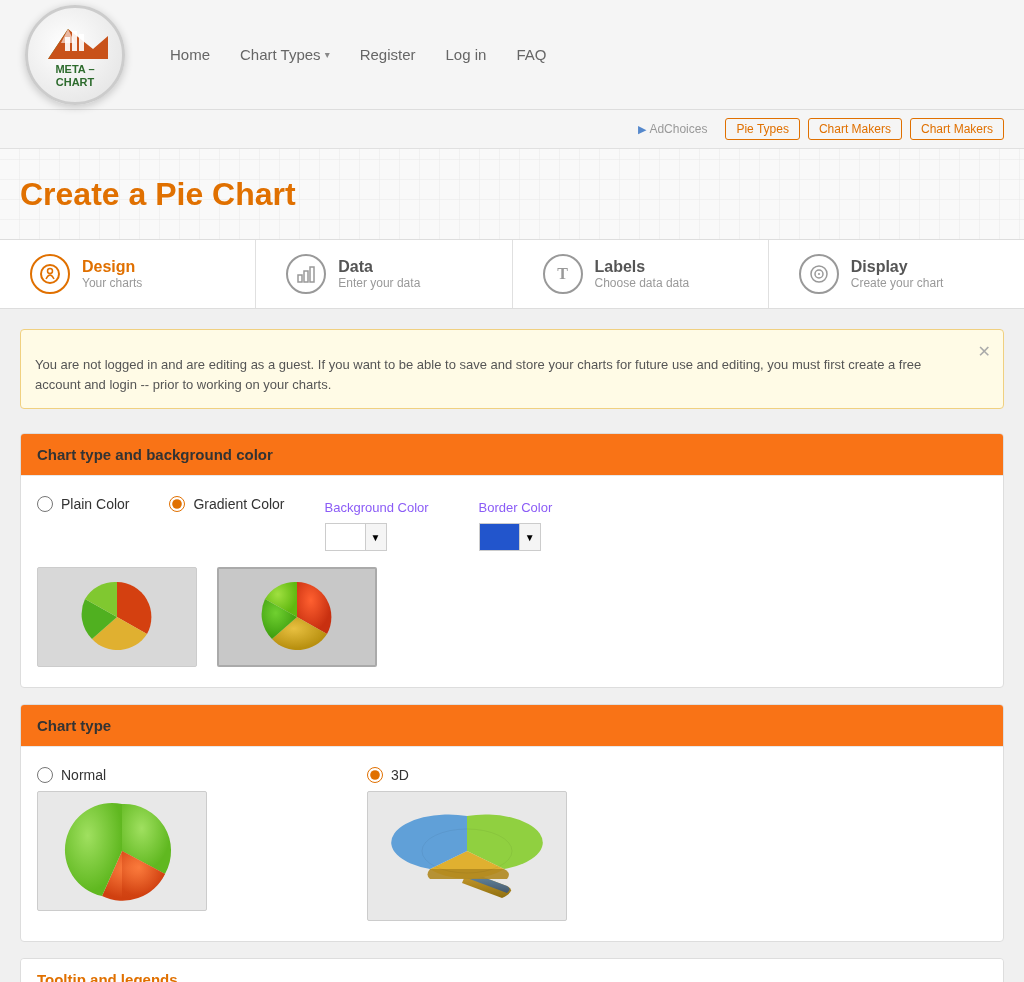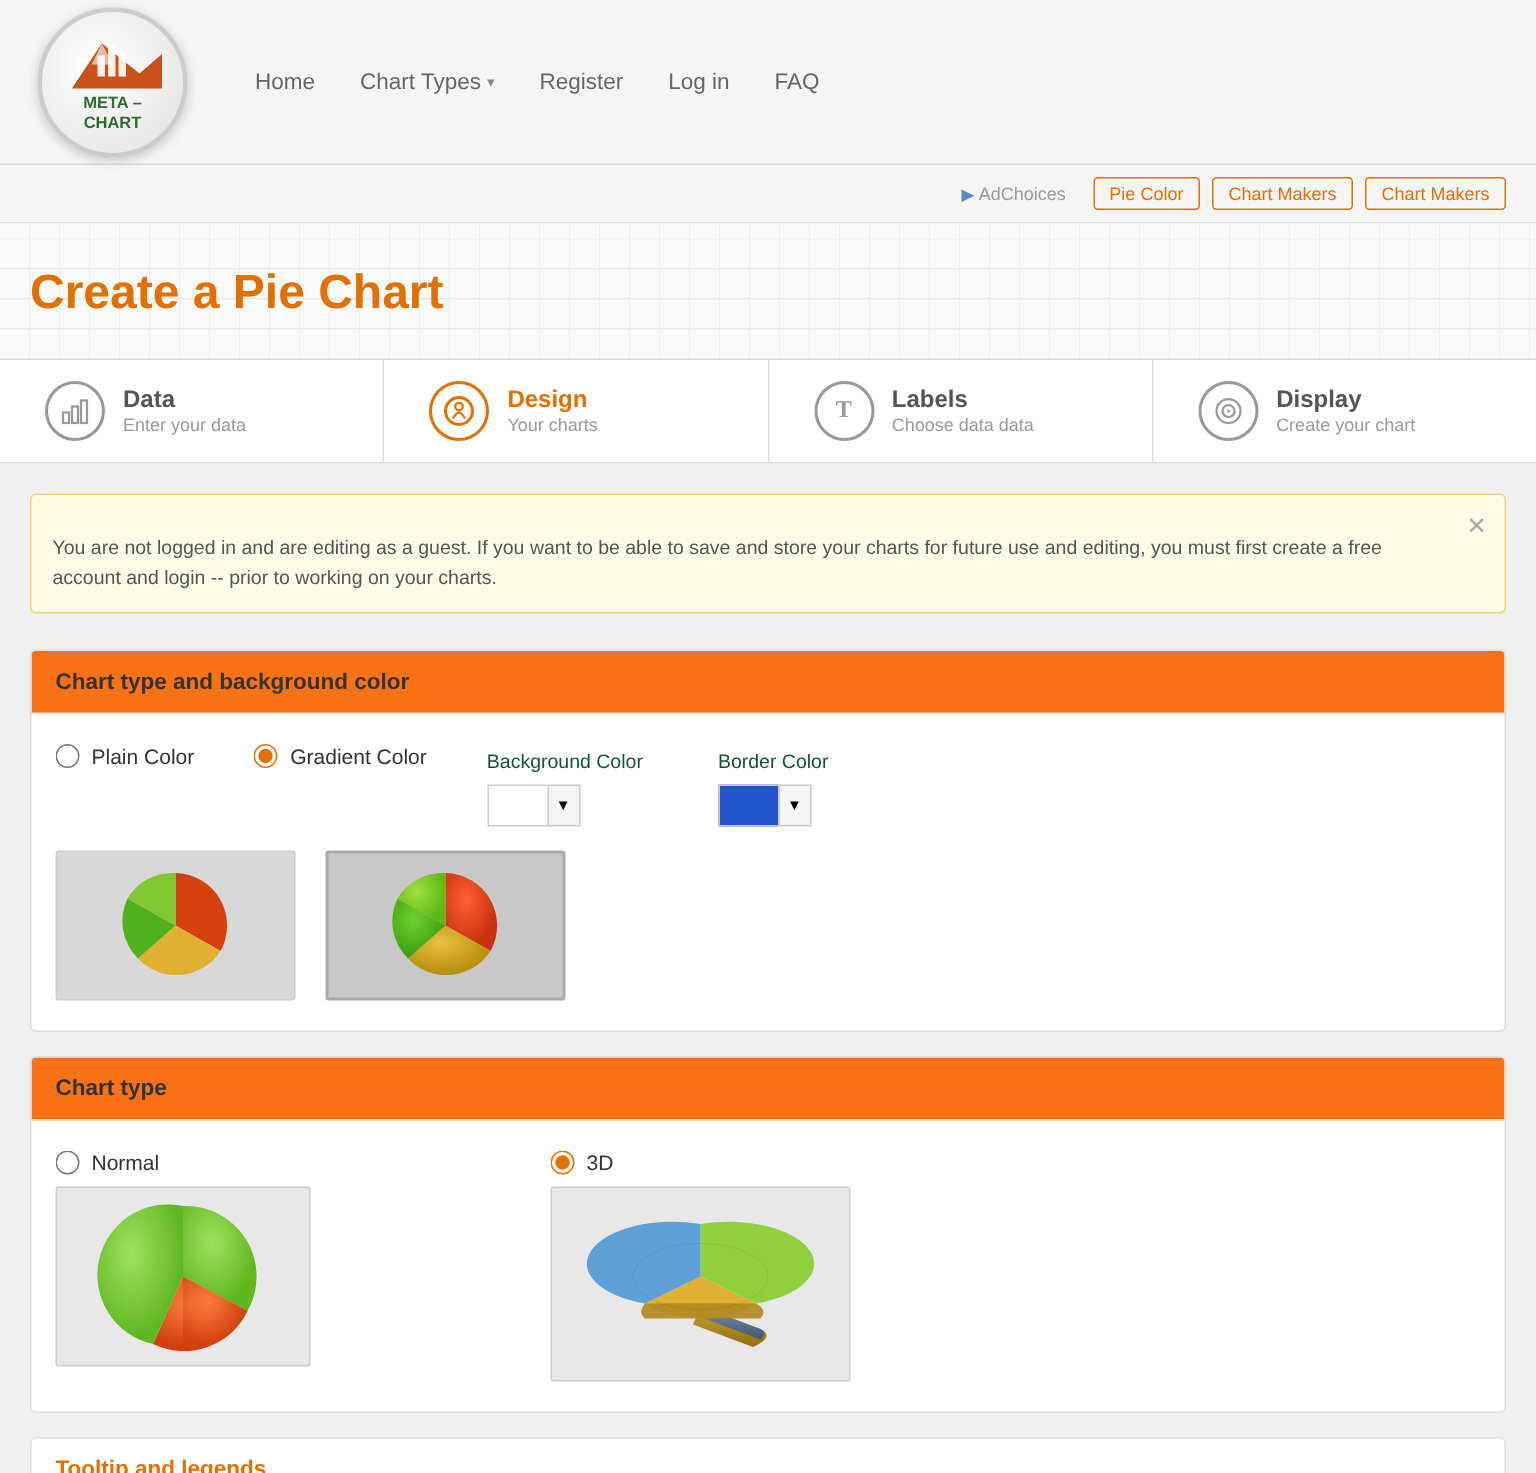--- a/index.html
+++ b/index.html
@@ -216,21 +216,21 @@
       cursor: pointer;
       accent-color: #e07000;
     }
     .color-picker-group {
       display: flex;
       flex-direction: column;
       gap: 8px;
     }
     .color-picker-label {
       font-size: 13px;
-      color: #14532d;
+      color: #8b5cf6;
     }
     .color-picker-select {
       display: flex;
       align-items: center;
       gap: 0;
     }
     .color-swatch {
       width: 40px;
       height: 28px;
       border: 1px solid #ccc;
@@ -342,56 +342,56 @@
     <a class="nav-link">Log in</a>
     <a class="nav-link">FAQ</a>
   </nav>
 </div>
 
 <div class="ad-bar">
   <span class="ad-label">
     <span style="color:#5588cc; font-size:11px;">▶</span>
     <span>AdChoices</span>
   </span>
-  <button class="ad-btn">Pie Color</button>
+  <button class="ad-btn">Pie Types</button>
   <button class="ad-btn">Chart Makers</button>
   <button class="ad-btn">Chart Makers</button>
 </div>
 
 <div class="page-title-area">
   <h1 class="page-title">Create a Pie Chart</h1>
 </div>
 
 <div class="steps-bar">
+
+  <div class="step active">
+    <div class="step-icon-circle" style="border-color:#e07000; color:#e07000;">
+      <svg width="22" height="22" viewBox="0 0 22 22">
+        <circle cx="11" cy="11" r="9" fill="none" stroke="#e07000" stroke-width="2"></circle>
+        <circle cx="11" cy="8" r="2.5" fill="none" stroke="#e07000" stroke-width="1.5"></circle>
+        <path d="M7,16 Q9,12 11,12 Q13,12 15,16" fill="none" stroke="#e07000" stroke-width="1.5"></path>
+      </svg>
+    </div>
+    <div class="step-text">
+      <span class="step-title" style="color:#e07000;">Design</span>
+      <span class="step-subtitle">Your charts</span>
+    </div>
+  </div>
 
   <div class="step">
     <div class="step-icon-circle">
       <svg width="22" height="22" viewBox="0 0 22 22">
         <rect x="3" y="12" width="4" height="7" fill="none" stroke="#999" stroke-width="1.5"></rect>
         <rect x="9" y="8" width="4" height="11" fill="none" stroke="#999" stroke-width="1.5"></rect>
         <rect x="15" y="4" width="4" height="15" fill="none" stroke="#999" stroke-width="1.5"></rect>
       </svg>
     </div>
     <div class="step-text">
       <span class="step-title">Data</span>
       <span class="step-subtitle">Enter your data</span>
-    </div>
-  </div>
-
-  <div class="step active">
-    <div class="step-icon-circle" style="border-color:#e07000; color:#e07000;">
-      <svg width="22" height="22" viewBox="0 0 22 22">
-        <circle cx="11" cy="11" r="9" fill="none" stroke="#e07000" stroke-width="2"></circle>
-        <circle cx="11" cy="8" r="2.5" fill="none" stroke="#e07000" stroke-width="1.5"></circle>
-        <path d="M7,16 Q9,12 11,12 Q13,12 15,16" fill="none" stroke="#e07000" stroke-width="1.5"></path>
-      </svg>
-    </div>
-    <div class="step-text">
-      <span class="step-title" style="color:#e07000;">Design</span>
-      <span class="step-subtitle">Your charts</span>
     </div>
   </div>
 
   <div class="step">
     <div class="step-icon-circle">
       <span style="font-size:16px; font-weight:bold; color:#999; font-family:serif;">T</span>
     </div>
     <div class="step-text">
       <span class="step-title">Labels</span>
       <span class="step-subtitle">Choose data data</span>

